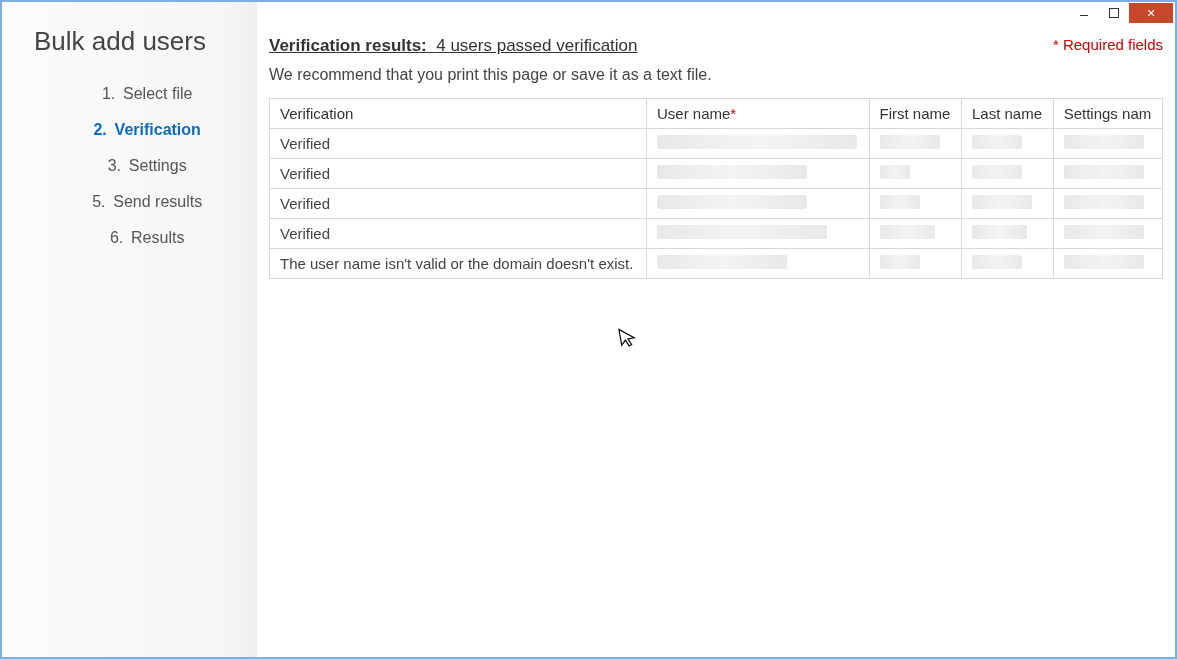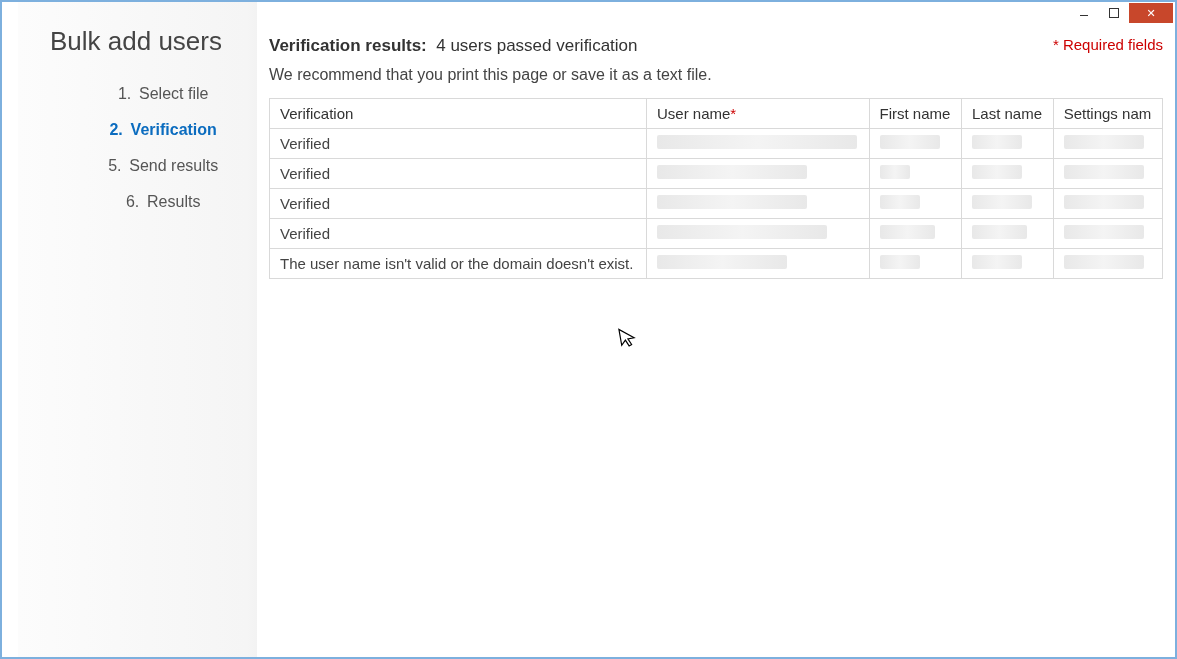--- a/index.html
+++ b/index.html
@@ -11,21 +11,20 @@
     overflow: hidden;
     border: 2px solid #7db0de;
     position: relative;
   }
   .left-panel {
     position: absolute;
     left: 0; top: 0;
     width: 255px; height: 100%;
     background: linear-gradient(90deg,#fcfcfc 0%, #f5f5f5 90%, #eeeeee 100%);
     padding: 24px 0 14px 32px;
-    margin-left: 16px;
   }
   .left-panel h1 {
     font-size: 26px;
     font-weight: 300;
     color: #444;
     margin-bottom: 28px;
   }
   .step-list { list-style: none; text-align: center; }
   .step-list li {
     font-size: 16px;
@@ -94,21 +93,21 @@
   .addr-right .mag::before{ content:"🔍"; font-size:11px; opacity:.6;}
   .addr-right .mag::after{ content:"▾"; font-size:9px; margin-left:-2px;}
 
   .content {
     padding: 12px 12px 0 12px;
   }
   .vr-header {
     display:flex; justify-content:space-between; align-items:flex-start;
   }
   .vr-header .left { color:#333; }
-  .vr-header .left .line1 { font-size:17px; }
+  .vr-header .left .line1 { font-size:17px;text-decoration:underline; }
   .vr-header .left .line1 b { font-weight:600; }
   .vr-header .left .line2 { font-size:16px; color:#444; margin-top:10px;}
   .required { color:#c00; font-size:15px;}
 
   table.vr {
     border-collapse: collapse;
     width: 100%;
     margin-top: 14px;
     font-size: 15px;
     color:#444;
@@ -139,20 +138,21 @@
   .cursor svg { width:18px; height:22px; }
 </style>
 </head>
 <body>
 
 <div class="left-panel">
   <h1>Bulk add users</h1>
   <ol class="step-list" id="step-list">
       <li><span class="num">1.</span> <span>Select file</span></li>
       <li class="active"><span class="num">2.</span> <span>Verification</span></li>
+      <li><span class="num">3.</span> <span>Settings</span></li>
       <li><span class="num">5.</span> <span>Send results</span></li>
       <li><span class="num">6.</span> <span>Results</span></li>
     </ol>
 </div>
 
 <div class="right-panel">
 
   <div class="titlebar">
     <div class="tbtn min"></div>
     <div class="tbtn max"></div>

